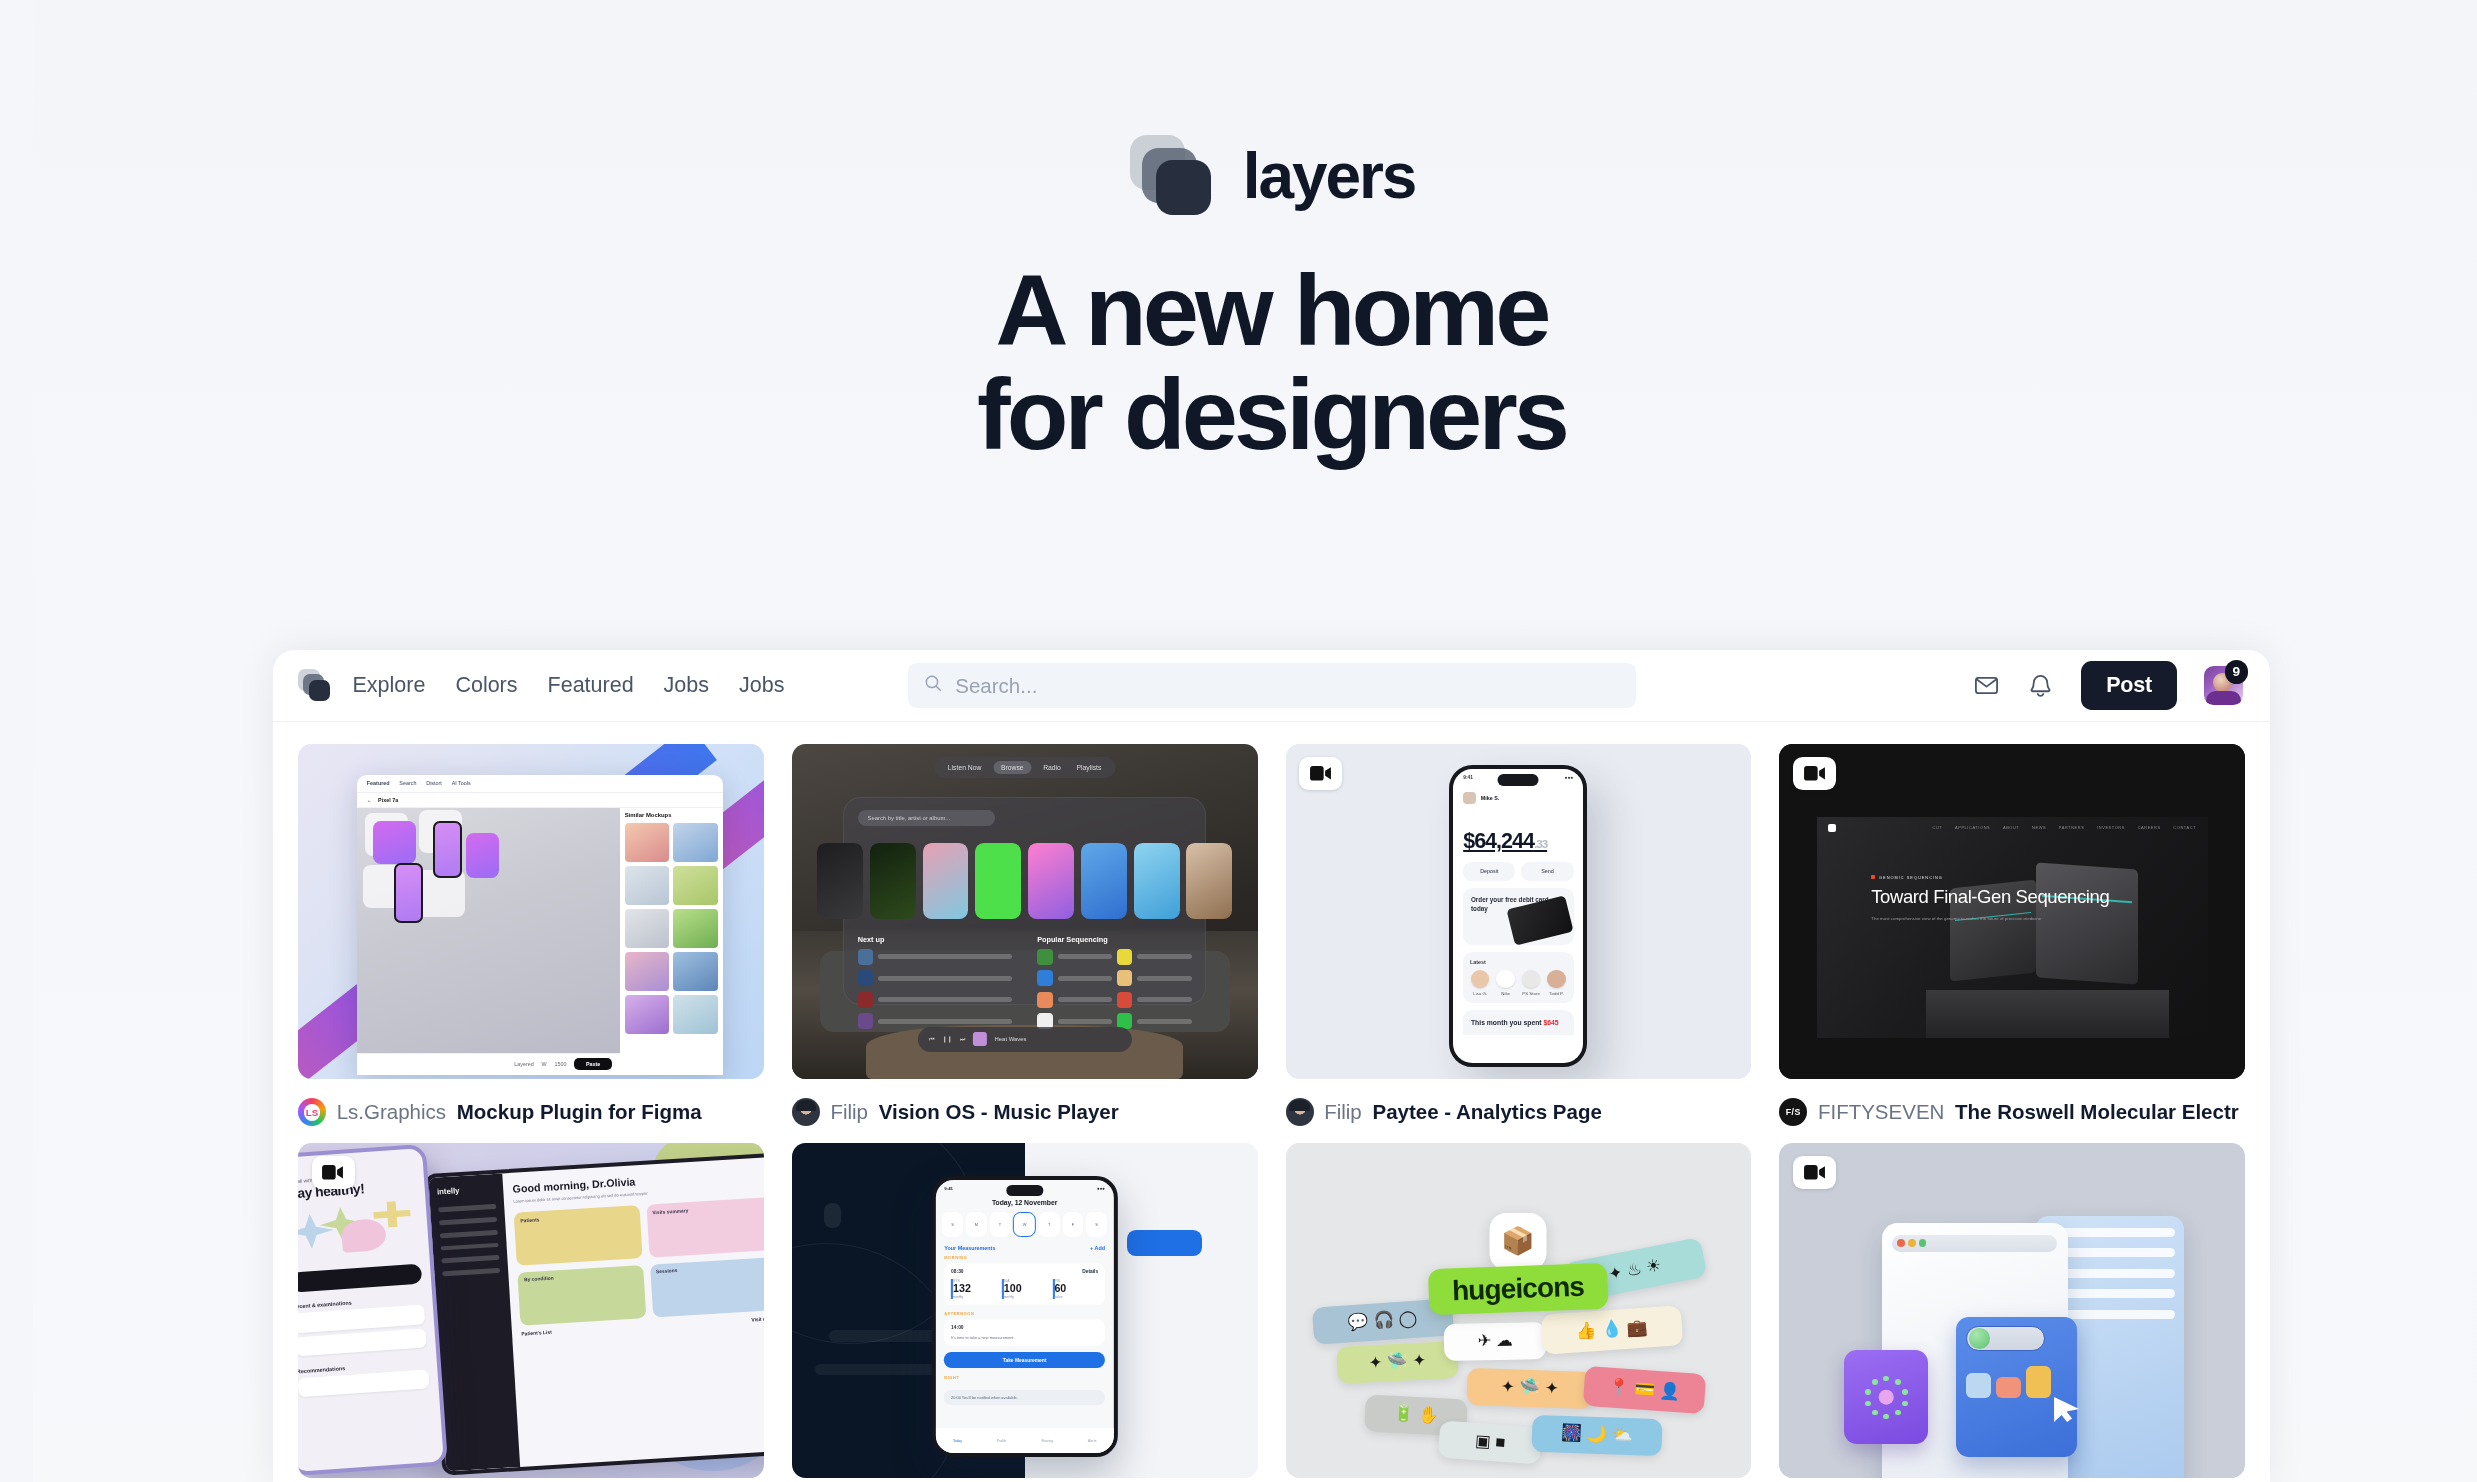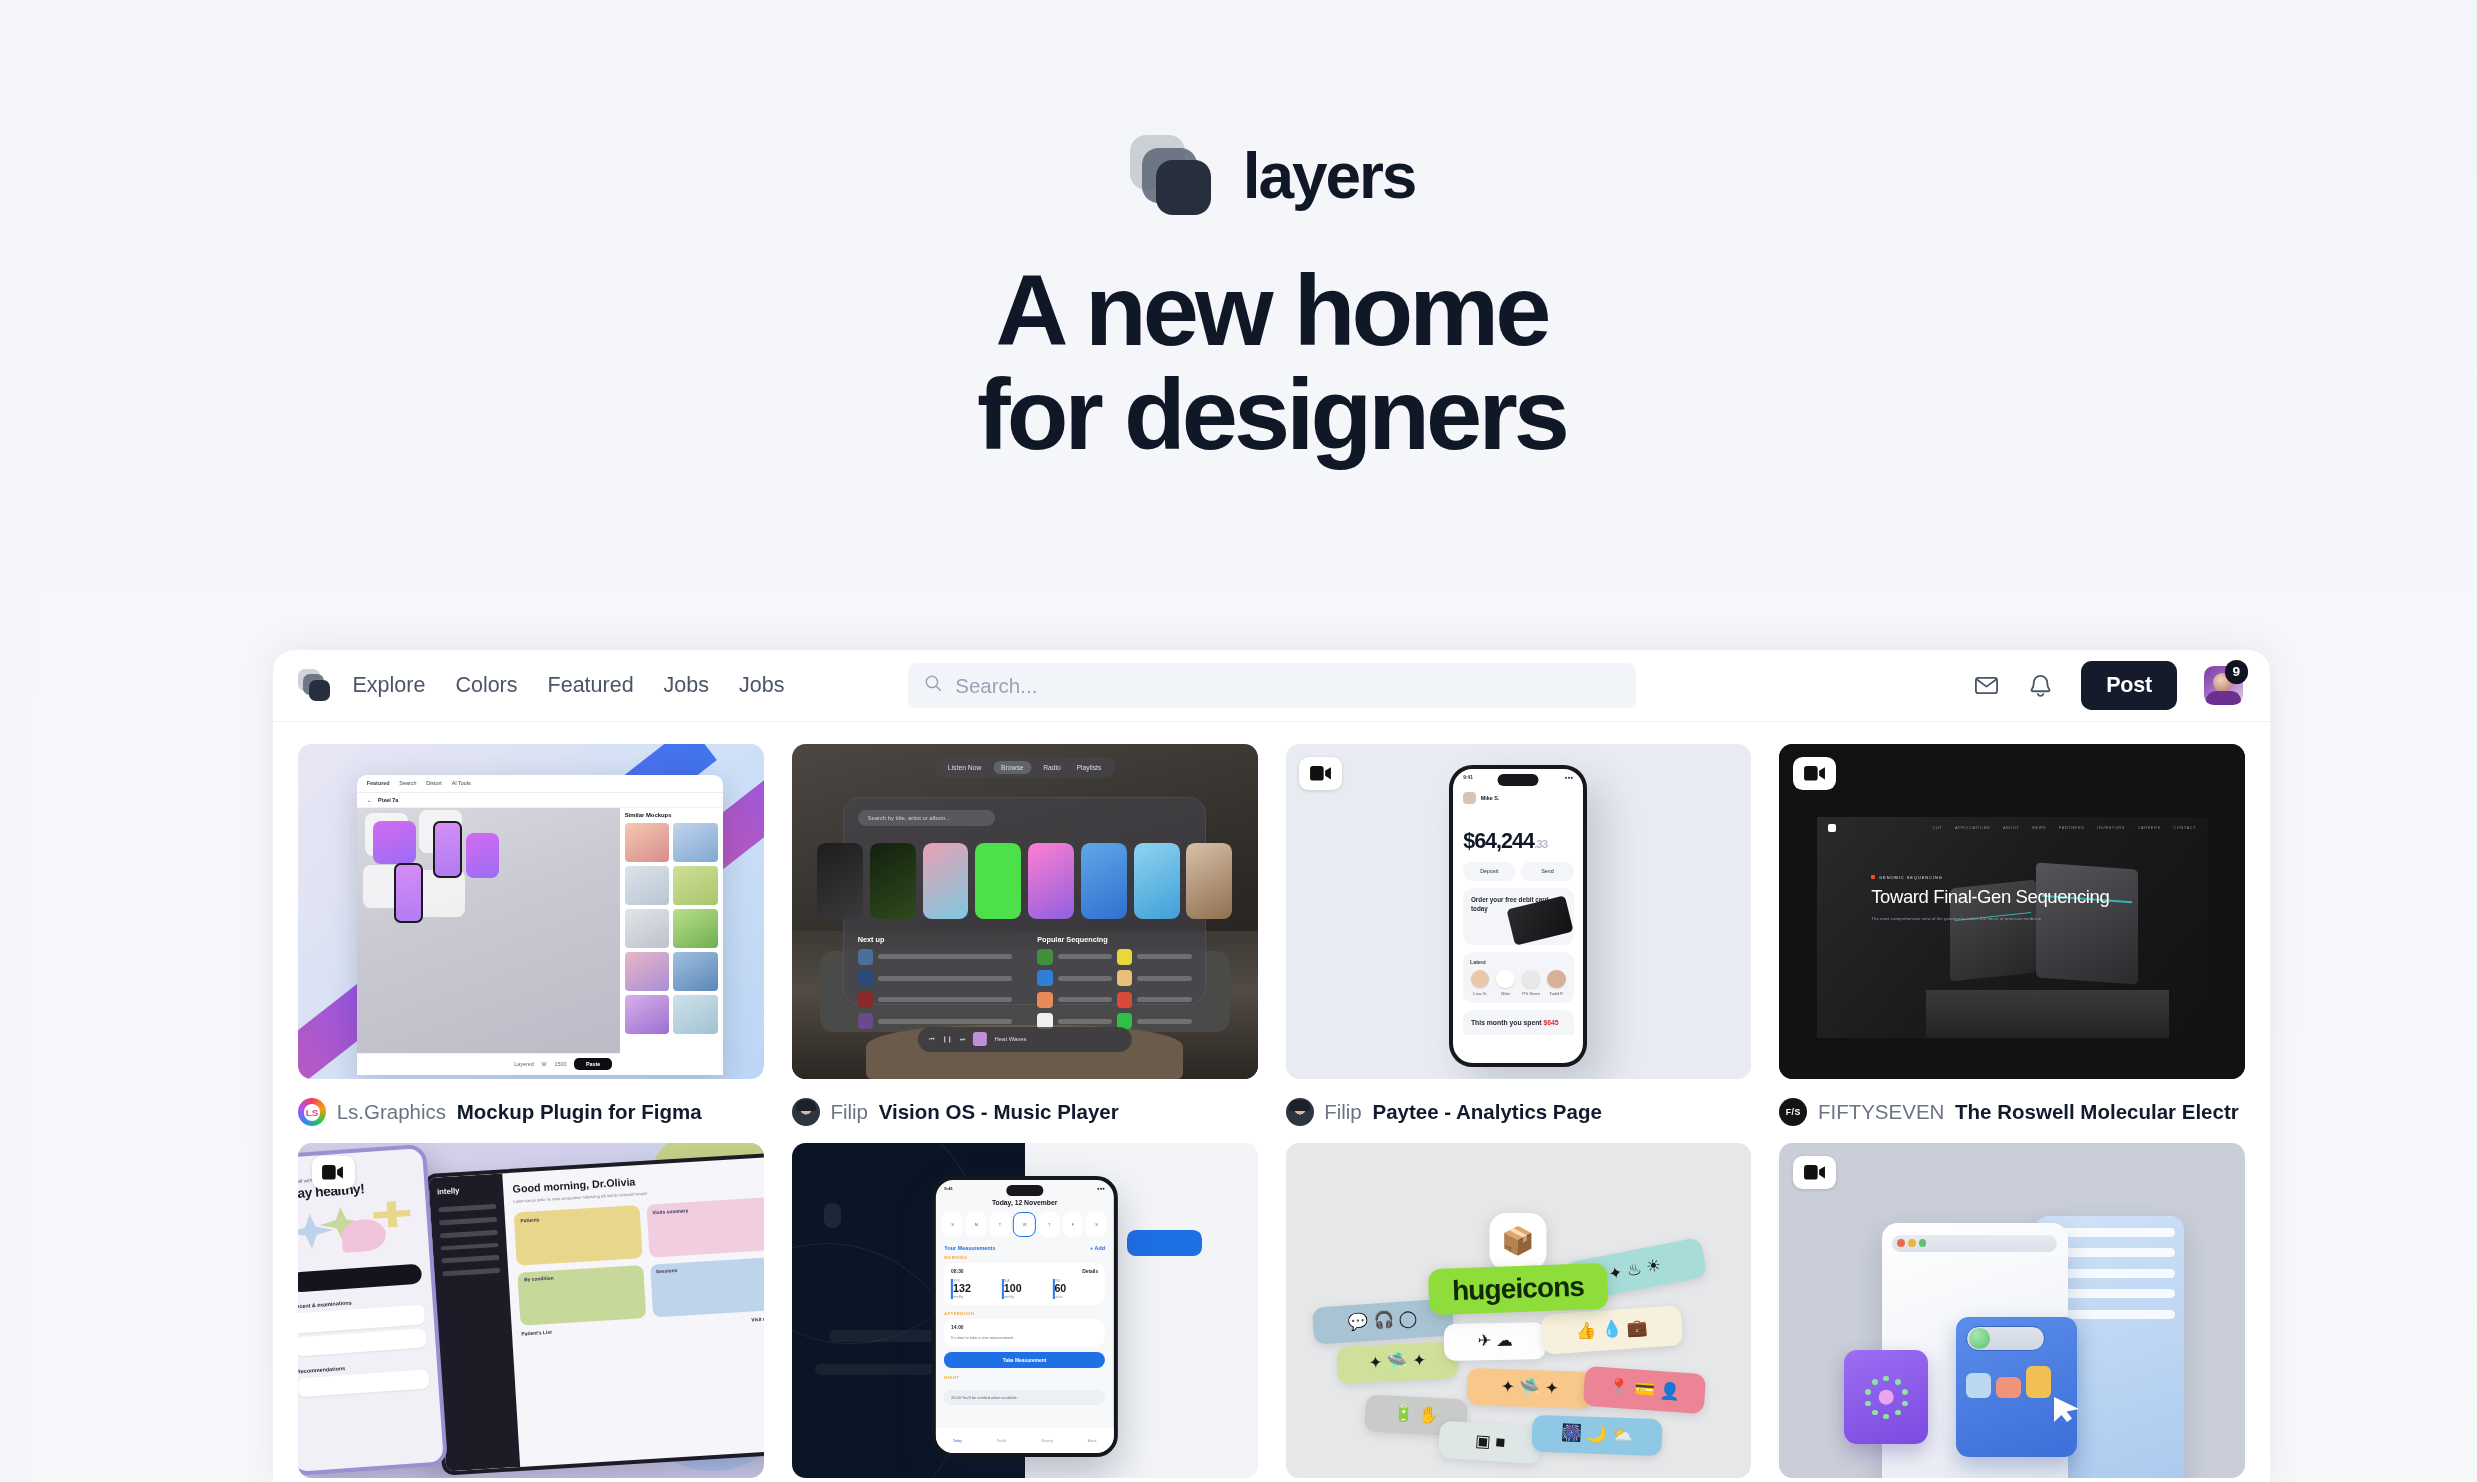--- a/index.html
+++ b/index.html
@@ -253,21 +253,21 @@
     top:21.5px; width:138px; bottom:11.7px;
     background:#fff; border:4.9px solid #16181d; border-radius:23.4px;
     box-shadow: 17.6px 19.5px 39px rgba(40,50,70,.18); overflow:hidden;
   }
   .art3 .notch { position:absolute; left:50%; transform:translateX(-50%); top:4.9px;
     width:41px; height:11.7px; background:#16181d; border-radius:7.8px; }
   .art3 .stat { display:flex; justify-content:space-between; padding:5.9px 9.8px 0;
     font-size:4.9px; color:#333; font-weight:700; }
   .art3 .who { display:flex; align-items:center; gap:4.9px; padding:11.7px 9.8px 0; }
   .art3 .who .av { width:12.7px; height:12.7px; border-radius:3.9px; background:#d8c4b4; }
-  .art3 .bal { padding:25px 9.8px 0; font-size:21.5px; font-weight:700; color:#101828; letter-spacing:-1px; }
+  .art3 .bal { padding:25px 9.8px 0; font-size:21.5px; font-weight:700; color:#101828; letter-spacing:-1px;text-decoration:underline; }
   .art3 .bal s { text-decoration:none; color:#b6bcc8; font-size:11.7px; }
   .art3 .acts { display:flex; gap:5.9px; padding:7.8px 9.8px 0; }
   .art3 .acts div { flex:1; height:18.5px; border-radius:8.8px; background:#f4f5f8;
     display:flex; align-items:center; justify-content:center; font-size:5.4px; color:#2b3140; gap:2.9px; }
   .art3 .promo { margin:7.8px 9.8px 0; height:57px; border-radius:9.8px; background:#f4f5f8; position:relative; padding:7.8px; }
   .art3 .promo p { font-size:6.3px; font-weight:700; color:#1d2330; line-height:1.35; }
   .art3 .promo .cc { position:absolute; right:3.9px; bottom:5.9px; width:60px; height:37px;
     background:linear-gradient(130deg,#2b2b2e,#111113); border-radius:4.9px; transform:rotate(-14deg); }
   .art3 .latest { margin:6.8px 9.8px 0; border-radius:9.8px; background:#f4f5f8; padding:6.8px; }
   .art3 .latest h5 { font-size:5.4px; color:#444; margin-bottom:4.9px; }

